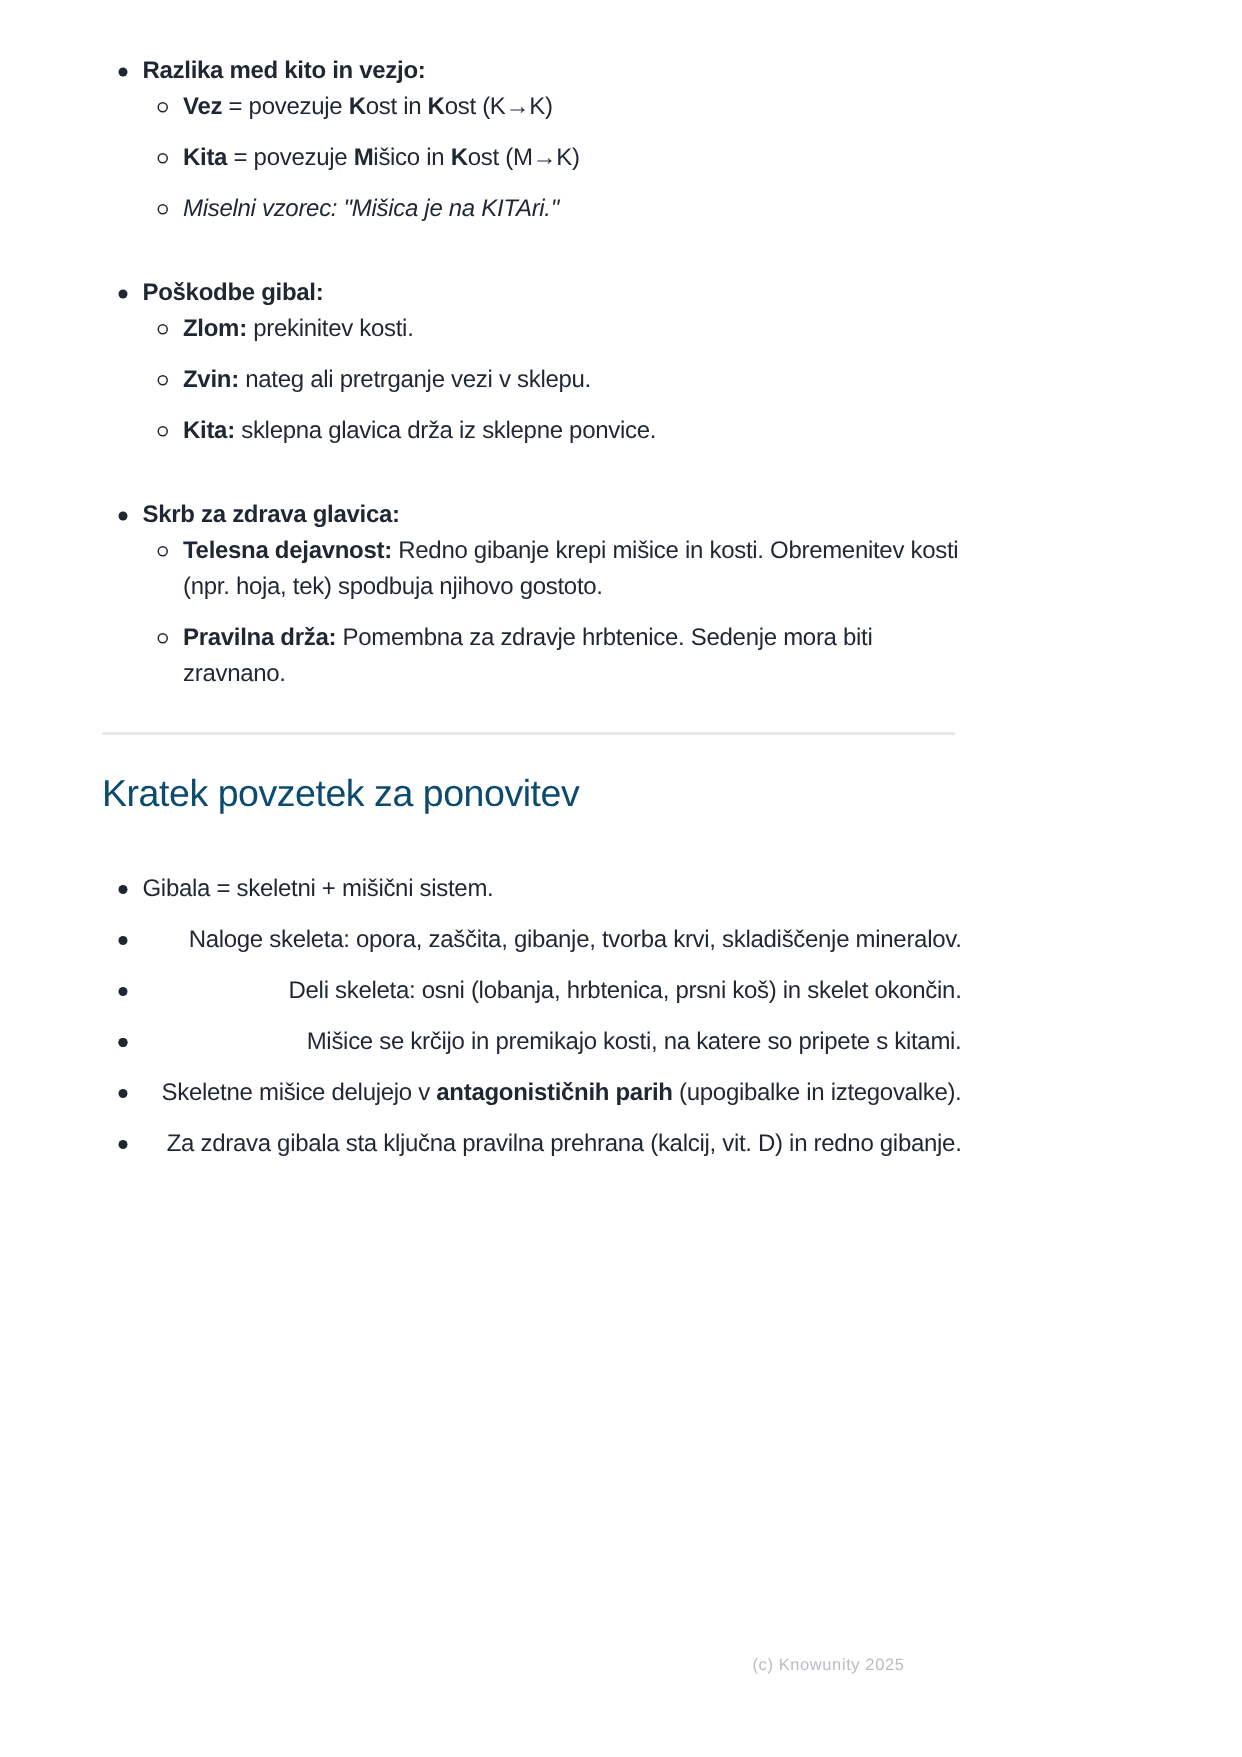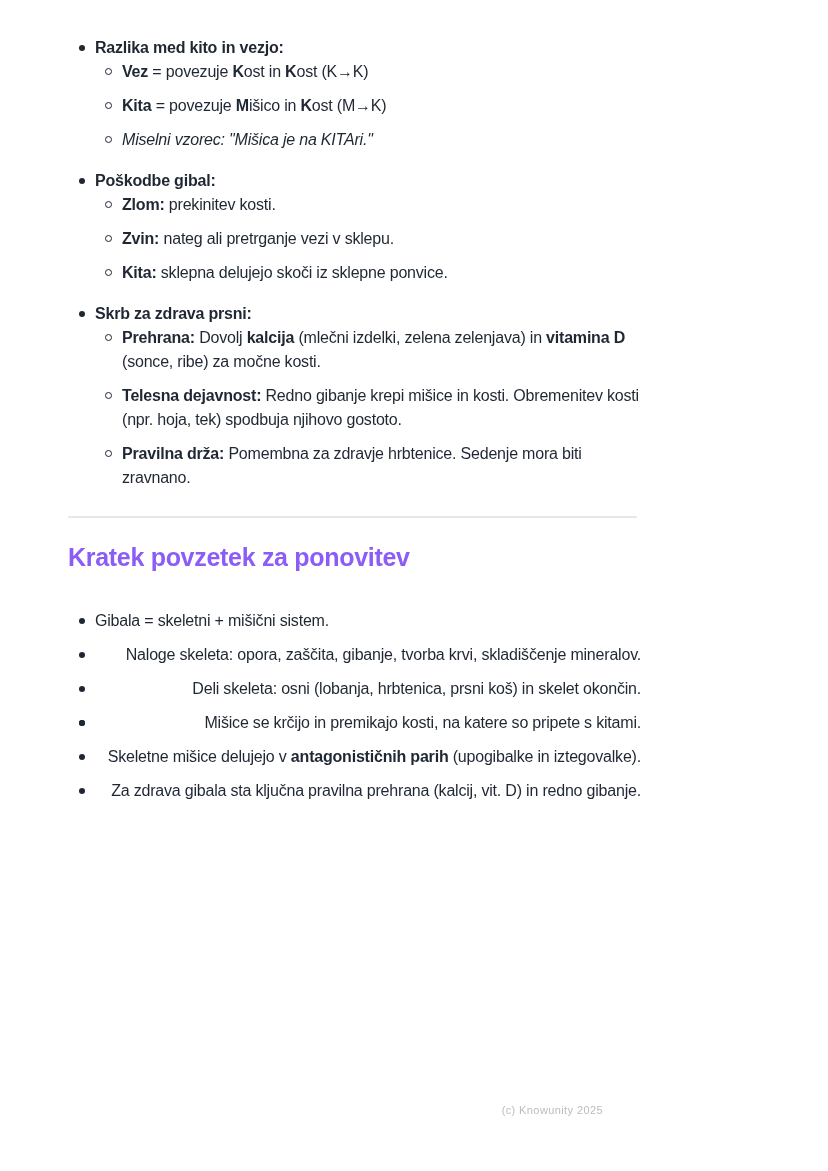--- a/index.html
+++ b/index.html
@@ -24,21 +24,21 @@
   }
   .content {
     position: absolute;
     left: 68px;
     top: 36px;
     width: 573px;
     font-size: 16px;
     line-height: 24px;
     letter-spacing: -0.2px;
   }
-  .group { margin-top: 17px; }
+  .group { margin-top: 32px; }
   .group:first-child { margin-top: 0; }
   .li { position: relative; }
   .li.l1 { padding-left: 27px; }
   .li.l1 .bullet-disc {
     position: absolute;
     left: 11px;
     top: 9px;
     width: 6px;
     height: 6px;
     border-radius: 50%;
@@ -63,22 +63,22 @@
     margin-top: 26px;
     width: 569px;
     height: 2px;
     background: #e7e7e7;
     border-radius: 1px;
   }
   .summary-heading {
     margin: 24px 0 0 0;
     font-size: 25px;
     line-height: 30px;
-    font-weight: bold;
-    color: #8b5cf6;
+    font-weight: normal;
+    color: #0c4a6e;
     letter-spacing: -0.3px;
   }
   .summary-list { margin-top: 37px; }
   .summary-list .li + .li { margin-top: 10px; text-align: right; }
   .footer-copyright {
     position: absolute;
     top: 1103px;
     right: 53px;
     font-size: 11px;
     line-height: 14px;
@@ -125,35 +125,31 @@
         <div class="li l2">
           <span class="bullet-circle"></span>
           <span><span class="b">Zlom:</span><span> prekinitev kosti.</span></span>
         </div>
         <div class="li l2">
           <span class="bullet-circle"></span>
           <span><span class="b">Zvin:</span><span> nateg ali pretrganje vezi v sklepu.</span></span>
         </div>
         <div class="li l2">
           <span class="bullet-circle"></span>
-          <span><span class="b">Kita:</span><span> sklepna delujejo skoči iz sklepne ponvice.</span></span>
+          <span><span class="b">Kita:</span><span> sklepna glavica drža iz sklepne ponvice.</span></span>
         </div>
       </div>
     </div>
 
     <div class="group">
       <div class="li l1">
         <span class="bullet-disc"></span>
-        <span class="group-title">Skrb za zdrava prsni:</span>
+        <span class="group-title">Skrb za zdrava glavica:</span>
       </div>
       <div class="sub">
-        <div class="li l2">
-          <span class="bullet-circle"></span>
-          <span><span class="b">Prehrana:</span><span> Dovolj </span><span class="b">kalcija</span><span> (mlečni izdelki, zelena zelenjava) in </span><span class="b">vitamina D</span><span> (sonce, ribe) za močne kosti.</span></span>
-        </div>
         <div class="li l2">
           <span class="bullet-circle"></span>
           <span><span class="b">Telesna dejavnost:</span><span> Redno gibanje krepi mišice in kosti. Obremenitev kosti (npr. hoja, tek) spodbuja njihovo gostoto.</span></span>
         </div>
         <div class="li l2">
           <span class="bullet-circle"></span>
           <span><span class="b">Pravilna drža:</span><span> Pomembna za zdravje hrbtenice. Sedenje mora biti zravnano.</span></span>
         </div>
       </div>
     </div>

